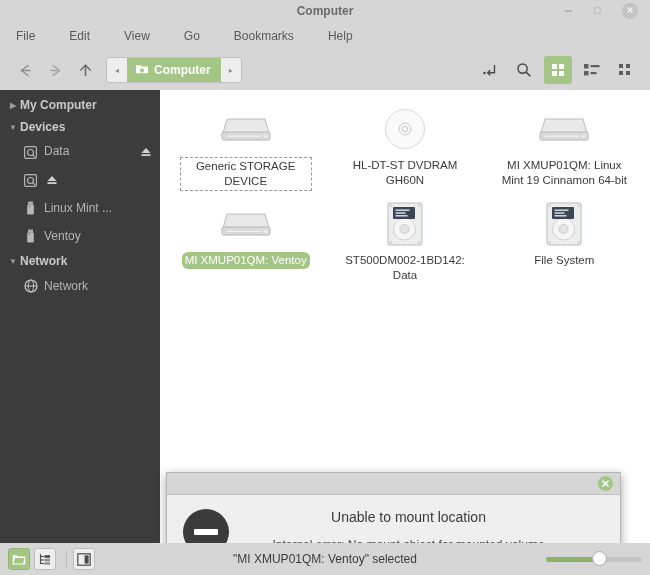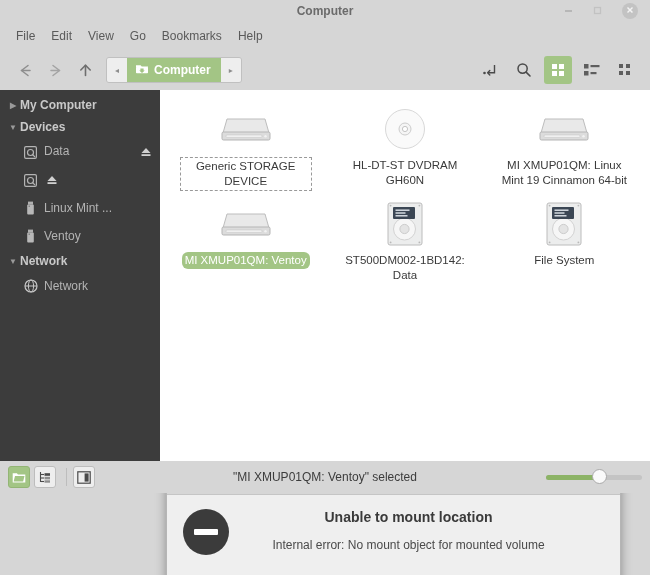--- a/index.html
+++ b/index.html
@@ -7,21 +7,21 @@
     margin: 0; padding: 0;
     width: 650px; height: 575px;
     overflow: hidden;
     font-family: "Liberation Sans", sans-serif;
     background: #d6d6d6;
   }
 
   
   #window {
     position: relative;
-    width: 650px; height: 493px;
+    width: 650px; height: 575px;
     background: #d6d6d6;
     display: flex; flex-direction: column;
   }
 
   
   #titlebar {
     height: 22px;
     background: #d6d6d6;
     position: relative;
     flex: 0 0 22px;
@@ -56,21 +56,21 @@
   .wbtn svg { display:block; margin: 3px auto; }
 
   
   #menubar {
     flex: 0 0 28px;
     height: 28px;
     background: #d6d6d6;
     display: flex;
     align-items: center;
     padding-left: 8px;
-    gap: 0;
+    gap: 18px;
   }
   .menu-item {
     font-size: 12px;
     color: #5a5a5a;
     padding: 3px 8px;
     border-radius: 2px;
     white-space: nowrap;
   }
 
   
@@ -241,21 +241,21 @@
     flex: 0 0 46px;
     width: 46px; height: 46px;
     border-radius: 50%;
     background: #3b3b3b;
     display: flex; align-items: center; justify-content: center;
     margin-top: 4px;
   }
   #dlg-icon .bar { width: 24px; height: 6px; background: #ffffff; border-radius: 1px; }
   #dlg-text { flex: 1 1 auto; text-align: center; padding-right: 30px; }
   #dlg-heading {
-    font-size: 14px; font-weight: bold; color: #3a3a3a;
+    font-size: 14px; font-weight: normal; color: #3a3a3a;
     margin-top: 4px;
   }
   #dlg-body-text {
     font-size: 12px; color: #4a4a4a; margin-top: 12px; line-height: 16px;
   }
 
   
   #statusbar {
     flex: 0 0 32px;
     height: 32px;

